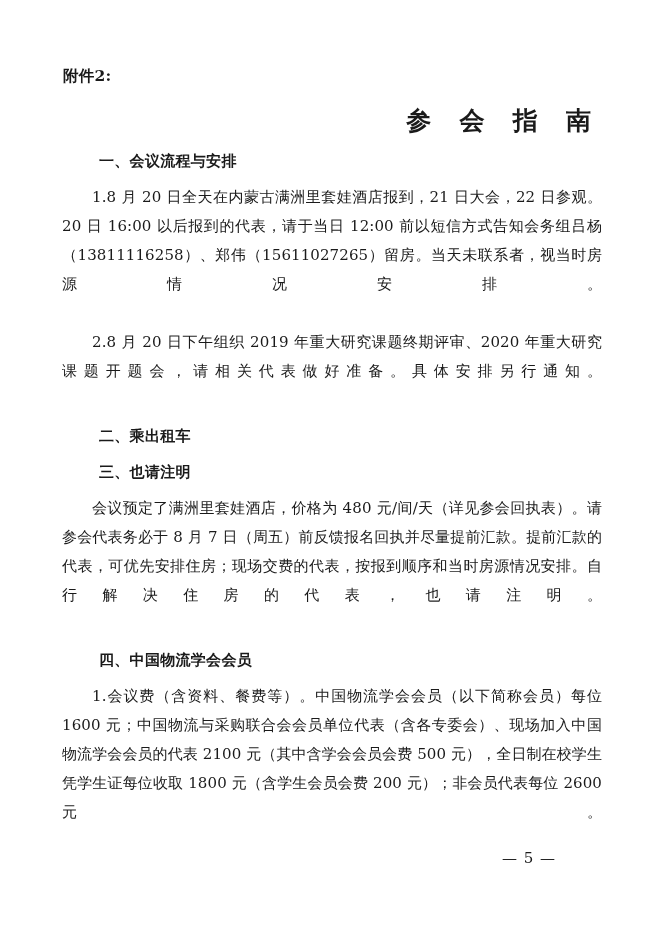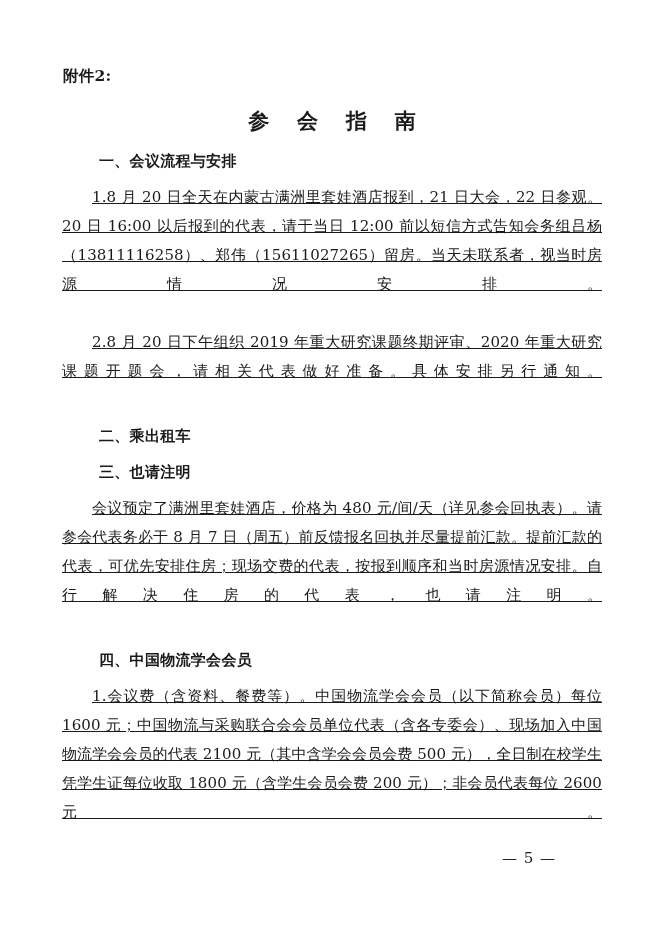--- a/index.html
+++ b/index.html
@@ -34,28 +34,28 @@
   .attach-label {
     font-weight: bold;
     font-size: 15.5px;
     line-height: 28px;
     letter-spacing: 0.2px;
     margin: 0 0 14px 1px;
   }
 
   
   .doc-title {
-    text-align: center;
+    text-align: right;
     font-weight: bold;
-    font-size: 21px;
+    font-size: 25px;
     line-height: 34px;
     letter-spacing: 11px;
     text-indent: 11px;
     margin: 0 0 9px 0;
-    font-family: Liberation Sans, sans-serif;
+    font-family: Liberation Serif, serif;
   }
 
   
   .section-heading {
     font-weight: bold;
     font-size: 15px;
     line-height: 29px;
     text-indent: 30px;
     margin: 7px;
     letter-spacing: 0.3px;
@@ -63,21 +63,20 @@
 
   
   .para {
     font-size: 15px;
     line-height: 29px;
     text-indent: 30px;
     margin: 0;
     text-align: justify;
     text-justify: inter-ideograph;
     letter-spacing: 0.1px;
-    text-decoration: underline;
   }
   .para::after {
     content: "";
     display: inline-block;
     width: 100%;
   }
 
   
   .page-number {
     position: absolute;

